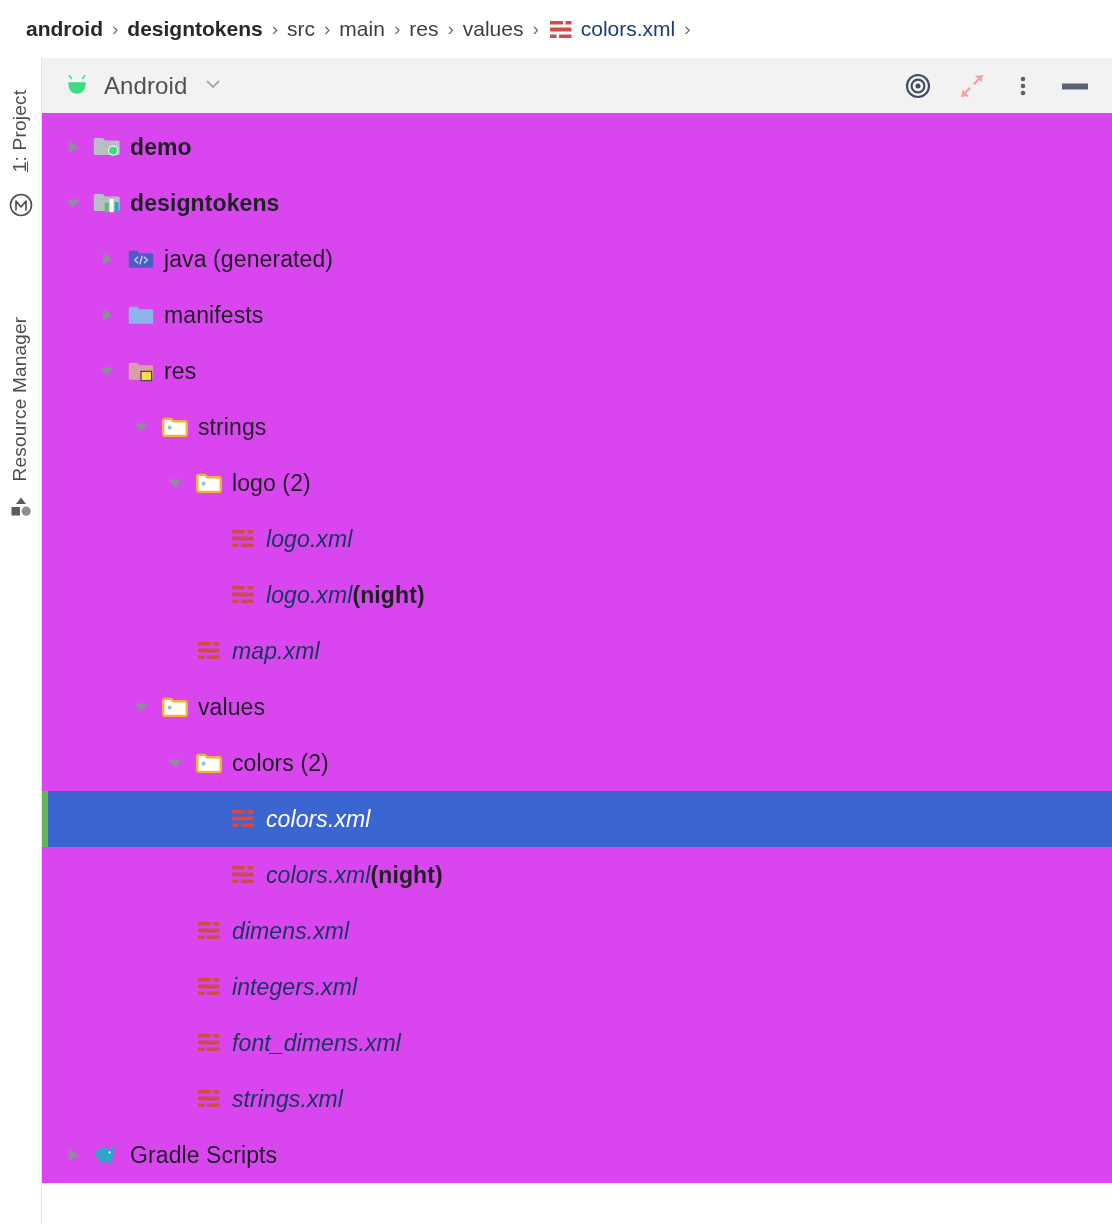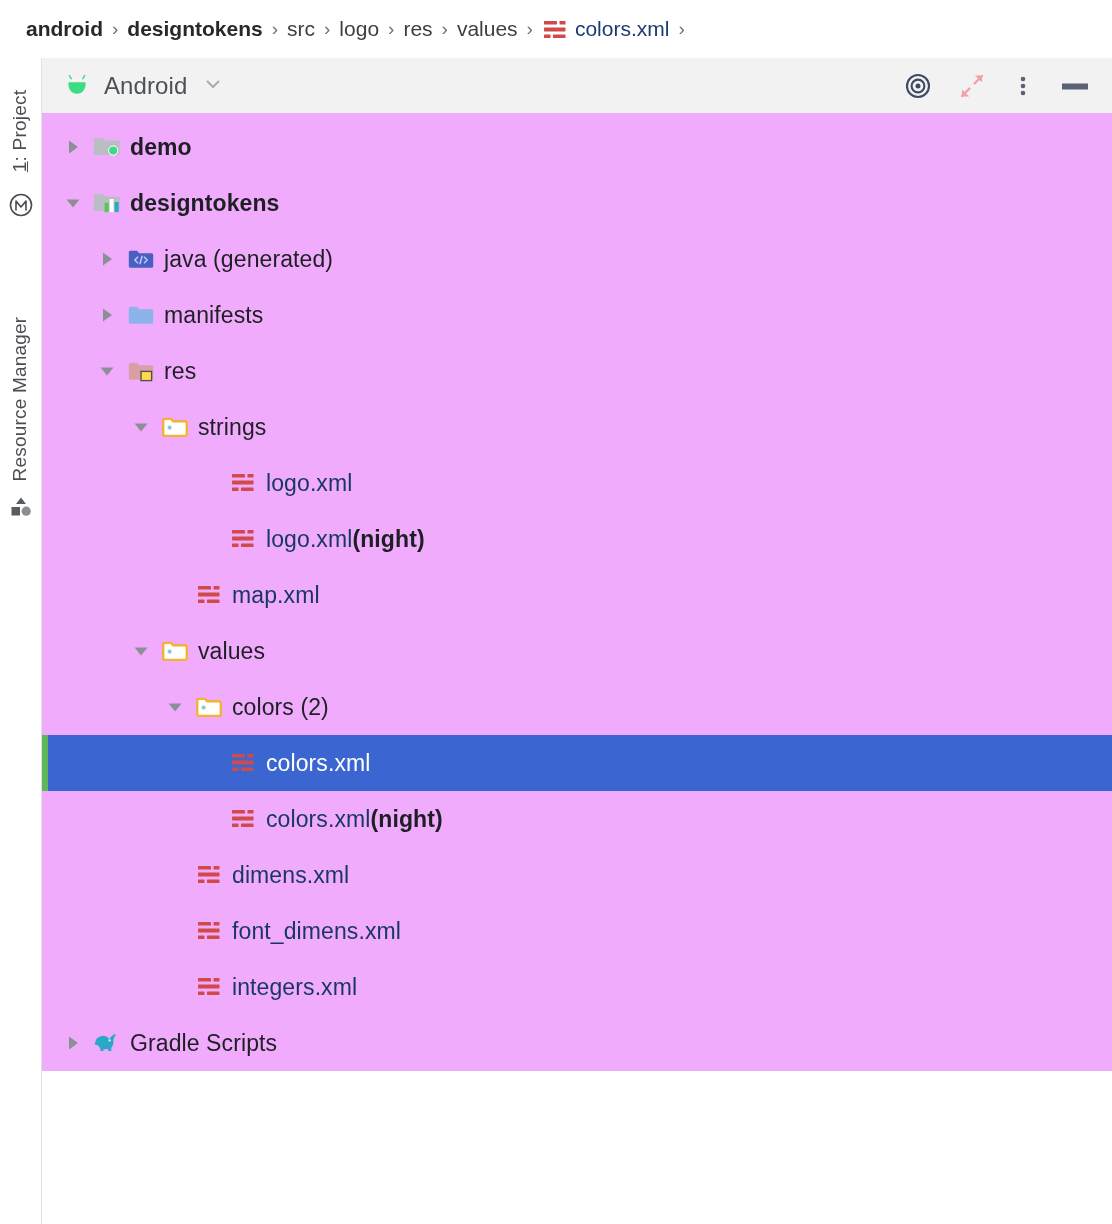--- a/index.html
+++ b/index.html
@@ -134,21 +134,21 @@
     margin-left: auto;
     display: flex;
     align-items: center;
     gap: 26px;
   }
   .tw-action { display: flex; align-items: center; justify-content: center; cursor: pointer; }
 
   
   #tree {
     position: relative;
-    background: #f0abfc;
+    background: #d946ef;
     padding-top: 6px;
   }
   .row {
     height: 56px;
     display: flex;
     align-items: center;
     position: relative;
     box-sizing: border-box;
     white-space: nowrap;
   }
@@ -170,21 +170,21 @@
     align-items: center;
     justify-content: center;
     margin-right: 8px;
   }
   .row .label {
     font-size: 23px;
     color: #1d1f23;
     letter-spacing: 0.1px;
   }
   .row .label.bold { font-weight: bold; }
-  .row .label.xml { color: #17375e; }
+  .row .label.xml { color: #17375e; font-style: italic; }
   .row .qualifier { color: #1d1f23; font-weight: bold; }
   .row.selected {
     background: #3b66d2;
   }
   .row.selected .label,
   .row.selected .label.xml,
   .row.selected .qualifier {
     color: #ffffff;
   }
   .row.selected::before {
@@ -207,21 +207,21 @@
     <span class="crumb-sep">›</span>
     <span style="display: inline-flex; align-items: center;">
       <span class="crumb bold">designtokens</span>
     </span>
     <span class="crumb-sep">›</span>
     <span style="display: inline-flex; align-items: center;">
       <span class="crumb">src</span>
     </span>
     <span class="crumb-sep">›</span>
     <span style="display: inline-flex; align-items: center;">
-      <span class="crumb">logo</span>
+      <span class="crumb">main</span>
     </span>
     <span class="crumb-sep">›</span>
     <span style="display: inline-flex; align-items: center;">
       <span class="crumb">res</span>
     </span>
     <span class="crumb-sep">›</span>
     <span style="display: inline-flex; align-items: center;">
       <span class="crumb">values</span>
     </span>
     <span class="crumb-sep">›</span>
@@ -414,96 +414,111 @@
         </span>
         <span class="ticon">
           <svg width="28" height="26" viewBox="0 0 28 26">
             <path d="M2.2 6.5 a1.6 1.6 0 0 1 1.6 -1.6 h6.2 l2.3 2.4 h11.9 a1.6 1.6 0 0 1 1.6 1.6 v11.4 a1.6 1.6 0 0 1 -1.6 1.6 h-20.4 a1.6 1.6 0 0 1 -1.6 -1.6 z" fill="#ffffff" stroke="#f2b233" stroke-width="2.4" stroke-linejoin="round"></path>
             <circle cx="8.6" cy="13.6" r="2.1" fill="#8ec8d4"></circle>
           </svg>
         </span>
         <span class="label">strings</span>
       </div>
       <div class="row">
-        <span style="display: inline-block; width: 154px; flex: 0 0 auto;"></span>
-        <span class="arrow empty"></span>
-        <span class="ticon">
-          <svg width="26" height="26" viewBox="0 0 26 26">
-            <g fill="#d04a4a">
-              <rect x="2" y="4" width="13" height="3.6" rx="0.6"></rect>
-              <rect x="17.5" y="4" width="6" height="3.6" rx="0.6"></rect>
-              <rect x="2" y="10.6" width="21.5" height="3.8" rx="0.6"></rect>
-              <rect x="2" y="17.4" width="6.5" height="3.6" rx="0.6"></rect>
-              <rect x="11" y="17.4" width="12.5" height="3.6" rx="0.6"></rect>
-            </g>
-          </svg>
-        </span>
-        <span class="label xml">logo.xml</span>
-      </div>
-      <div class="row">
-        <span style="display: inline-block; width: 154px; flex: 0 0 auto;"></span>
-        <span class="arrow empty"></span>
-        <span class="ticon">
-          <svg width="26" height="26" viewBox="0 0 26 26">
-            <g fill="#d04a4a">
-              <rect x="2" y="4" width="13" height="3.6" rx="0.6"></rect>
-              <rect x="17.5" y="4" width="6" height="3.6" rx="0.6"></rect>
-              <rect x="2" y="10.6" width="21.5" height="3.8" rx="0.6"></rect>
-              <rect x="2" y="17.4" width="6.5" height="3.6" rx="0.6"></rect>
-              <rect x="11" y="17.4" width="12.5" height="3.6" rx="0.6"></rect>
-            </g>
-          </svg>
-        </span>
-        <span class="label xml">logo.xml</span>
-        <span class="label qualifier"> (night)</span>
-      </div>
-      <div class="row">
         <span style="display: inline-block; width: 120px; flex: 0 0 auto;"></span>
-        <span class="arrow empty"></span>
-        <span class="ticon">
-          <svg width="26" height="26" viewBox="0 0 26 26">
-            <g fill="#d04a4a">
-              <rect x="2" y="4" width="13" height="3.6" rx="0.6"></rect>
-              <rect x="17.5" y="4" width="6" height="3.6" rx="0.6"></rect>
-              <rect x="2" y="10.6" width="21.5" height="3.8" rx="0.6"></rect>
-              <rect x="2" y="17.4" width="6.5" height="3.6" rx="0.6"></rect>
-              <rect x="11" y="17.4" width="12.5" height="3.6" rx="0.6"></rect>
-            </g>
-          </svg>
-        </span>
-        <span class="label xml">map.xml</span>
-      </div>
-      <div class="row">
-        <span style="display: inline-block; width: 86px; flex: 0 0 auto;"></span>
         <span class="arrow">
           <svg width="18" height="18" viewBox="0 0 18 18">
             <polygon points="2.5,5.5 15.5,5.5 9,13.5" fill="#8c9096"></polygon>
           </svg>
         </span>
         <span class="ticon">
           <svg width="28" height="26" viewBox="0 0 28 26">
             <path d="M2.2 6.5 a1.6 1.6 0 0 1 1.6 -1.6 h6.2 l2.3 2.4 h11.9 a1.6 1.6 0 0 1 1.6 1.6 v11.4 a1.6 1.6 0 0 1 -1.6 1.6 h-20.4 a1.6 1.6 0 0 1 -1.6 -1.6 z" fill="#ffffff" stroke="#f2b233" stroke-width="2.4" stroke-linejoin="round"></path>
             <circle cx="8.6" cy="13.6" r="2.1" fill="#8ec8d4"></circle>
           </svg>
         </span>
-        <span class="label">values</span>
+        <span class="label">logo (2)</span>
+      </div>
+      <div class="row">
+        <span style="display: inline-block; width: 154px; flex: 0 0 auto;"></span>
+        <span class="arrow empty"></span>
+        <span class="ticon">
+          <svg width="26" height="26" viewBox="0 0 26 26">
+            <g fill="#d04a4a">
+              <rect x="2" y="4" width="13" height="3.6" rx="0.6"></rect>
+              <rect x="17.5" y="4" width="6" height="3.6" rx="0.6"></rect>
+              <rect x="2" y="10.6" width="21.5" height="3.8" rx="0.6"></rect>
+              <rect x="2" y="17.4" width="6.5" height="3.6" rx="0.6"></rect>
+              <rect x="11" y="17.4" width="12.5" height="3.6" rx="0.6"></rect>
+            </g>
+          </svg>
+        </span>
+        <span class="label xml">logo.xml</span>
+      </div>
+      <div class="row">
+        <span style="display: inline-block; width: 154px; flex: 0 0 auto;"></span>
+        <span class="arrow empty"></span>
+        <span class="ticon">
+          <svg width="26" height="26" viewBox="0 0 26 26">
+            <g fill="#d04a4a">
+              <rect x="2" y="4" width="13" height="3.6" rx="0.6"></rect>
+              <rect x="17.5" y="4" width="6" height="3.6" rx="0.6"></rect>
+              <rect x="2" y="10.6" width="21.5" height="3.8" rx="0.6"></rect>
+              <rect x="2" y="17.4" width="6.5" height="3.6" rx="0.6"></rect>
+              <rect x="11" y="17.4" width="12.5" height="3.6" rx="0.6"></rect>
+            </g>
+          </svg>
+        </span>
+        <span class="label xml">logo.xml</span>
+        <span class="label qualifier"> (night)</span>
       </div>
       <div class="row">
         <span style="display: inline-block; width: 120px; flex: 0 0 auto;"></span>
+        <span class="arrow empty"></span>
+        <span class="ticon">
+          <svg width="26" height="26" viewBox="0 0 26 26">
+            <g fill="#d04a4a">
+              <rect x="2" y="4" width="13" height="3.6" rx="0.6"></rect>
+              <rect x="17.5" y="4" width="6" height="3.6" rx="0.6"></rect>
+              <rect x="2" y="10.6" width="21.5" height="3.8" rx="0.6"></rect>
+              <rect x="2" y="17.4" width="6.5" height="3.6" rx="0.6"></rect>
+              <rect x="11" y="17.4" width="12.5" height="3.6" rx="0.6"></rect>
+            </g>
+          </svg>
+        </span>
+        <span class="label xml">map.xml</span>
+      </div>
+      <div class="row">
+        <span style="display: inline-block; width: 86px; flex: 0 0 auto;"></span>
         <span class="arrow">
           <svg width="18" height="18" viewBox="0 0 18 18">
             <polygon points="2.5,5.5 15.5,5.5 9,13.5" fill="#8c9096"></polygon>
           </svg>
         </span>
         <span class="ticon">
           <svg width="28" height="26" viewBox="0 0 28 26">
             <path d="M2.2 6.5 a1.6 1.6 0 0 1 1.6 -1.6 h6.2 l2.3 2.4 h11.9 a1.6 1.6 0 0 1 1.6 1.6 v11.4 a1.6 1.6 0 0 1 -1.6 1.6 h-20.4 a1.6 1.6 0 0 1 -1.6 -1.6 z" fill="#ffffff" stroke="#f2b233" stroke-width="2.4" stroke-linejoin="round"></path>
             <circle cx="8.6" cy="13.6" r="2.1" fill="#8ec8d4"></circle>
           </svg>
         </span>
+        <span class="label">values</span>
+      </div>
+      <div class="row">
+        <span style="display: inline-block; width: 120px; flex: 0 0 auto;"></span>
+        <span class="arrow">
+          <svg width="18" height="18" viewBox="0 0 18 18">
+            <polygon points="2.5,5.5 15.5,5.5 9,13.5" fill="#8c9096"></polygon>
+          </svg>
+        </span>
+        <span class="ticon">
+          <svg width="28" height="26" viewBox="0 0 28 26">
+            <path d="M2.2 6.5 a1.6 1.6 0 0 1 1.6 -1.6 h6.2 l2.3 2.4 h11.9 a1.6 1.6 0 0 1 1.6 1.6 v11.4 a1.6 1.6 0 0 1 -1.6 1.6 h-20.4 a1.6 1.6 0 0 1 -1.6 -1.6 z" fill="#ffffff" stroke="#f2b233" stroke-width="2.4" stroke-linejoin="round"></path>
+            <circle cx="8.6" cy="13.6" r="2.1" fill="#8ec8d4"></circle>
+          </svg>
+        </span>
         <span class="label">colors (2)</span>
       </div>
       <div class="row selected">
         <span style="display: inline-block; width: 154px; flex: 0 0 auto;"></span>
         <span class="arrow empty"></span>
         <span class="ticon">
           <svg width="26" height="26" viewBox="0 0 26 26">
             <g fill="#d04a4a">
               <rect x="2" y="4" width="13" height="3.6" rx="0.6"></rect>
               <rect x="17.5" y="4" width="6" height="3.6" rx="0.6"></rect>
@@ -555,37 +570,53 @@
           <svg width="26" height="26" viewBox="0 0 26 26">
             <g fill="#d04a4a">
               <rect x="2" y="4" width="13" height="3.6" rx="0.6"></rect>
               <rect x="17.5" y="4" width="6" height="3.6" rx="0.6"></rect>
               <rect x="2" y="10.6" width="21.5" height="3.8" rx="0.6"></rect>
               <rect x="2" y="17.4" width="6.5" height="3.6" rx="0.6"></rect>
               <rect x="11" y="17.4" width="12.5" height="3.6" rx="0.6"></rect>
             </g>
           </svg>
         </span>
+        <span class="label xml">integers.xml</span>
+      </div>
+      <div class="row">
+        <span style="display: inline-block; width: 120px; flex: 0 0 auto;"></span>
+        <span class="arrow empty"></span>
+        <span class="ticon">
+          <svg width="26" height="26" viewBox="0 0 26 26">
+            <g fill="#d04a4a">
+              <rect x="2" y="4" width="13" height="3.6" rx="0.6"></rect>
+              <rect x="17.5" y="4" width="6" height="3.6" rx="0.6"></rect>
+              <rect x="2" y="10.6" width="21.5" height="3.8" rx="0.6"></rect>
+              <rect x="2" y="17.4" width="6.5" height="3.6" rx="0.6"></rect>
+              <rect x="11" y="17.4" width="12.5" height="3.6" rx="0.6"></rect>
+            </g>
+          </svg>
+        </span>
         <span class="label xml">font_dimens.xml</span>
       </div>
       <div class="row">
         <span style="display: inline-block; width: 120px; flex: 0 0 auto;"></span>
         <span class="arrow empty"></span>
         <span class="ticon">
           <svg width="26" height="26" viewBox="0 0 26 26">
             <g fill="#d04a4a">
               <rect x="2" y="4" width="13" height="3.6" rx="0.6"></rect>
               <rect x="17.5" y="4" width="6" height="3.6" rx="0.6"></rect>
               <rect x="2" y="10.6" width="21.5" height="3.8" rx="0.6"></rect>
               <rect x="2" y="17.4" width="6.5" height="3.6" rx="0.6"></rect>
               <rect x="11" y="17.4" width="12.5" height="3.6" rx="0.6"></rect>
             </g>
           </svg>
         </span>
-        <span class="label xml">integers.xml</span>
+        <span class="label xml">strings.xml</span>
       </div>
       <div class="row">
         <span style="display: inline-block; width: 18px; flex: 0 0 auto;"></span>
         <span class="arrow">
           <svg width="18" height="18" viewBox="0 0 18 18">
             <polygon points="5,2.5 5,15.5 14,9" fill="#8c9096"></polygon>
           </svg>
         </span>
         <span class="ticon">
           <svg width="30" height="26" viewBox="0 0 30 26">

